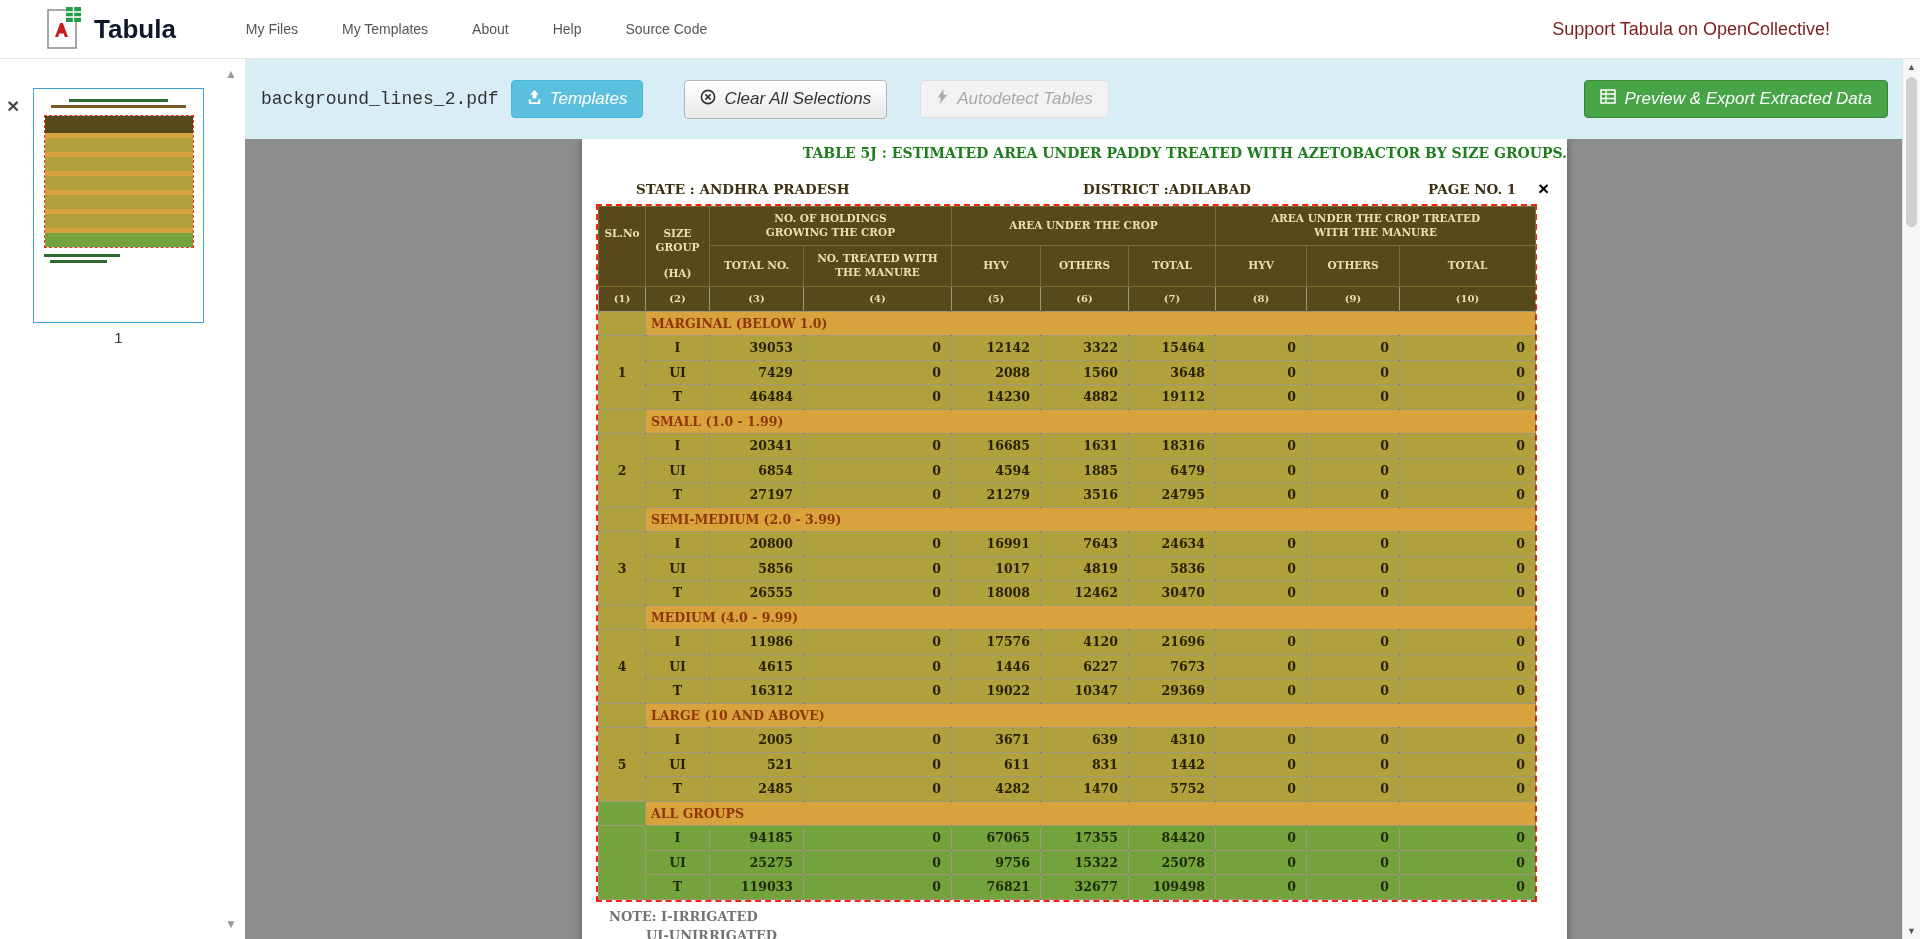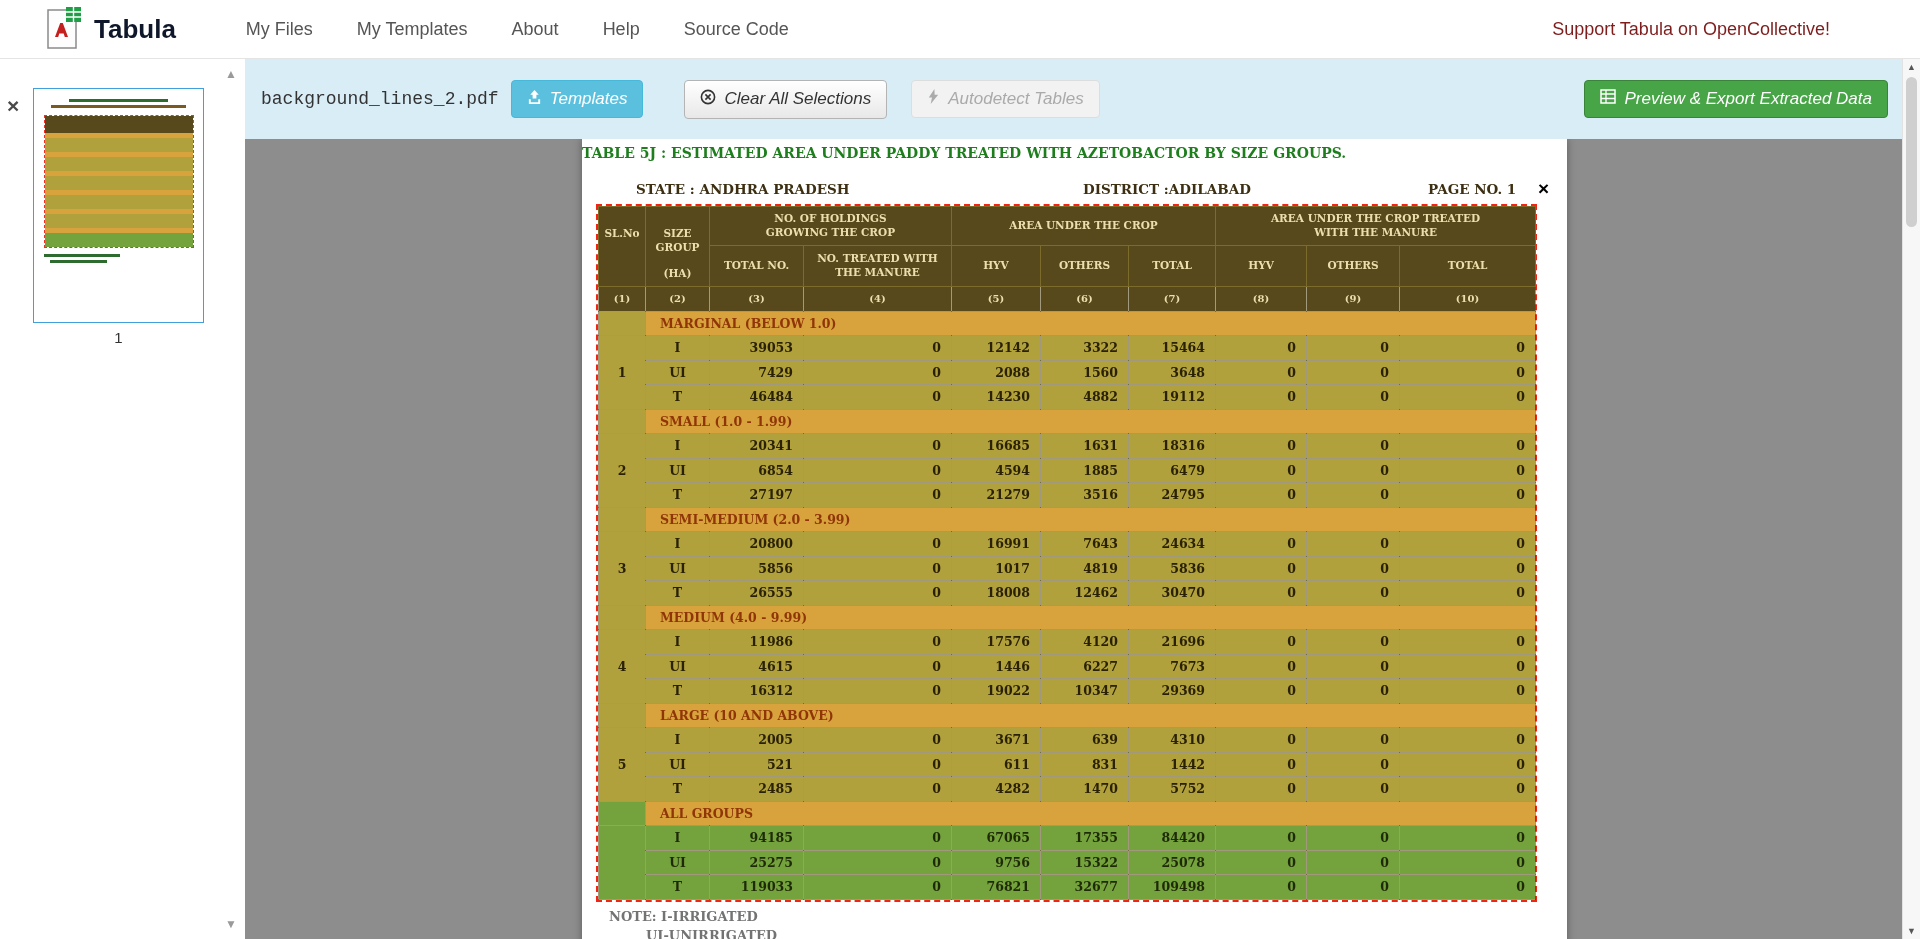--- a/index.html
+++ b/index.html
@@ -5,21 +5,21 @@
   * { margin:0; padding:0; box-sizing:border-box; }
   html,body { width:1920px; height:939px; overflow:hidden; background:#fff;
               font-family:"Liberation Sans", sans-serif; }
 
   
   #navbar { position:absolute; top:0; left:0; width:1920px; height:59px;
             background:#fff; border-bottom:1px solid #e4e4e4;
             display:flex; align-items:center; padding-left:44px; z-index:5; }
   #navbar .logo { width:38px; height:44px; margin-right:12px; display:inline-block; }
   #navbar .brand { font-size:26px; font-weight:bold; color:#0f172a; margin-right:70px; cursor:pointer;text-align:center; }
-  #navbar .navlink { font-size:18px; color:#555; text-decoration:none; margin-right:44px; cursor:pointer; }
+  #navbar .navlink { font-size:14px; color:#555; text-decoration:none; margin-right:44px; cursor:pointer; }
   #navbar .support { margin-left:auto; margin-right:90px; font-size:18px; color:#7f1d1d; cursor:pointer; }
 
   
   #sidebar { position:absolute; top:59px; left:0; width:245px; bottom:0; background:#fff; }
   #sidebar .remove-x { position:absolute; left:7px; top:36px; font-size:21px; font-weight:bold;
                        color:#4a4a4a; cursor:pointer; line-height:1; }
   .scroll-arrow { position:absolute; font-size:12px; color:#9a9a9a; cursor:pointer; }
   #thumb-up { right:8px; top:8px; }
   #thumb-down { right:8px; bottom:8px; }
   .thumb { position:absolute; left:33px; top:29px; width:171px; height:235px;
@@ -41,30 +41,30 @@
   #toolbar { position:absolute; top:59px; left:245px; width:1657px; height:80px;
              background:#d9edf7; display:flex; align-items:center; padding:0 14px 0 16px; }
   #toolbar .filename { font-size:18px; color:#333; margin-right:12px;font-family:Liberation Mono, monospace; }
   .btn { display:inline-flex; align-items:center; gap:8px; border-radius:4px;
          font-size:17px; padding:8px 15px; border:1px solid transparent;
          cursor:pointer; font-family:inherit; white-space:nowrap;font-style:italic; }
   .btn svg { flex:0 0 auto; }
   .btn-info    { background:#5bc0de; border-color:#46b8da; color:#fff; }
   .btn-default { background:linear-gradient(#ffffff,#e8e8e8); border-color:#b4b4b4; color:#333;
                  margin-left:41px; }
-  .btn-disabled{ background:#f2f2f2; border-color:#ddd; color:#aaa; margin-left:24px; cursor:default; }
+  .btn-disabled{ background:#f2f2f2; border-color:#ddd; color:#aaa; margin-left:33px; cursor:default; }
   .btn-success { background:#47a447; border-color:#398439; color:#fff; margin-left:auto; }
 
   
   #docarea { position:absolute; top:139px; left:245px; width:1657px; bottom:0;
              background:#8d8d8d; overflow:hidden; }
   #pdfpage { position:absolute; left:337px; top:0; width:985px; height:830px; background:#fff;
              box-shadow:0 0 8px rgba(0,0,0,.35); cursor:crosshair;
              font-family:"DejaVu Serif", serif; font-weight:bold; }
-  .pdf-title { position:absolute; top:6px; left:0; right:0; text-align:left;
+  .pdf-title { position:absolute; top:6px; left:0; right:0; text-align:right;
                font-size:14px; color:#1e7e1e; }
   .meta { position:absolute; top:42px; left:0; right:0; height:20px; font-size:13.5px; color:#3c2f12; }
   .meta .m-state    { position:absolute; left:54px; }
   .meta .m-district { position:absolute; left:501px; }
   .meta .m-pageno   { position:absolute; left:846px; }
   .sel-close { position:absolute; left:956px; top:40px; font-size:19px; font-weight:bold;
                color:#000; cursor:pointer; line-height:1;
                font-family:"Liberation Sans", sans-serif; }
 
   .selection { position:absolute; left:14px; top:65px; width:941px;
@@ -76,21 +76,21 @@
   .extable thead th { background:#57491c; color:#ecdfad; font-size:10.5px;
                       text-align:center; line-height:1.3; padding:1px 2px; vertical-align:middle; }
   .extable .th-top { vertical-align:top; padding-top:20px; }
   .extable .unit { margin-top:13px; }
   .extable .pad-wide { padding-left:42px; padding-right:42px; }
   .extable td.colnum { background:#57491c; color:#ecdfad; font-size:10px;
                        text-align:center; height:18px; }
   .extable tbody td { background:#b1a13d; color:#2a2103; font-size:12.5px;
                       white-space:nowrap; border-color:rgba(84,70,16,.55); }
   .extable tbody tr { height:24.5px; }
-  .extable .band-label { background:#d8a23c; color:#8f3507; text-align:left; padding-left:14px; }
+  .extable .band-label { background:#d8a23c; color:#8f3507; text-align:left; padding-left:5px; }
   .extable .band-first { background:#b1a13d; }
   .extable .green-first{ background:#74a23d; }
   .extable .rowlabel   { text-align:center; }
   .extable .num        { text-align:right; padding-right:10px; }
   .extable .slno-cell  { text-align:center; }
   .extable .green-cell { background:#74a23d; color:#1e2a06; }
 
   .pdf-note { position:absolute; font-size:13px; color:#737373; }
   .pdf-note1 { left:27px; top:770px; }
   .pdf-note2 { left:64px; top:789px; }

